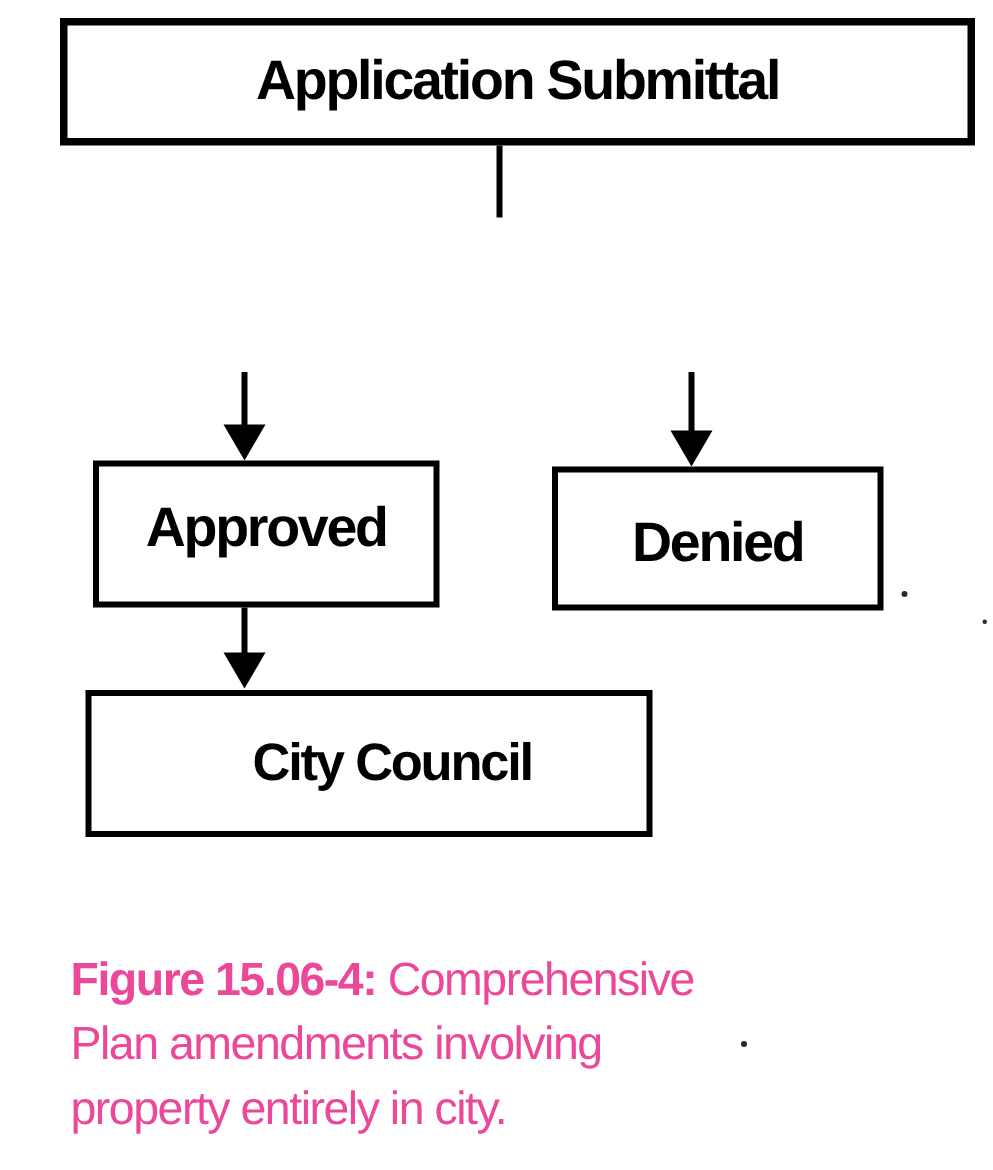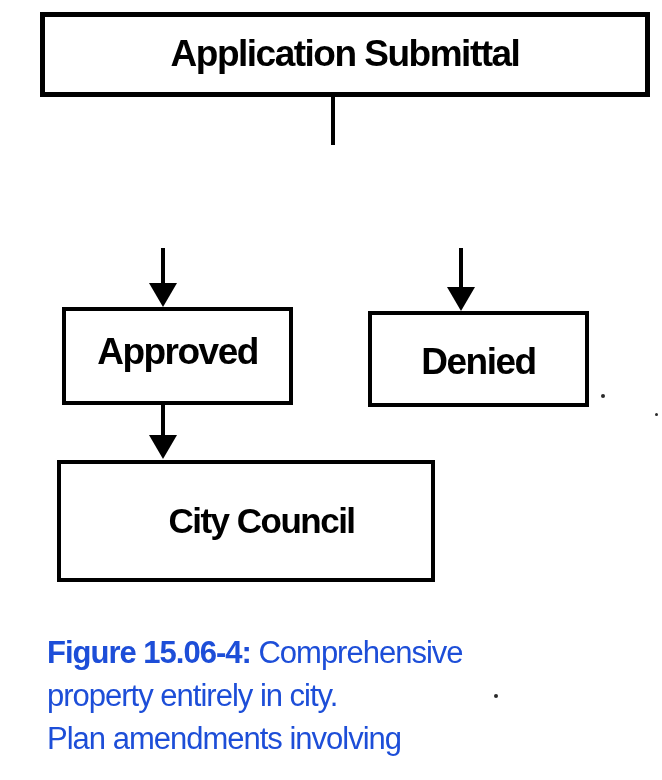--- a/index.html
+++ b/index.html
@@ -35,21 +35,21 @@
     line-height: 1.1;
     white-space: nowrap;
   }
   .node-a { left: 25px;  top: 12px;  width: 610px; height: 85px;  }
   .node-b { left: 25px;  top: 144px; width: 606px; height: 104px; }
   .node-b .node-label { transform: translate(-40px, -7px); }
   .node-c { left: 47px;  top: 307px; width: 231px; height: 98px;  border-width: 4px; }
   .node-c .node-label { transform: translateY(-4px); }
   .node-d { left: 353px; top: 311px; width: 221px; height: 96px;  border-width: 4px; }
   .node-d .node-label { transform: translateY(3px); }
-  .node-e { left: 42px;  top: 460px; width: 378px; height: 122px; border-width: 4px; padding-left: 31px; }
+  .node-e { left: 42px;  top: 460px; width: 378px; height: 98px; border-width: 4px; padding-left: 31px; }
   .node-e .node-label { font-size: 35px; line-height: 46px; white-space: normal; }
 
   
   .vline {
     position: absolute;
     width: 4px;
     background: #000000;
   }
   .l1 { left: 331px; top: 97px;  height: 48px; }
   .l2 { left: 161px; top: 248px; height: 37px; }
@@ -71,21 +71,21 @@
 
   
   .caption {
     position: absolute;
     left: 47px;
     top: 631px;
     width: 480px;
     font-size: 31px;
     line-height: 43px;
     letter-spacing: -1px;
-    color: #1d4ed8;
+    color: #ec4899;
   }
   .cap-bold { font-weight: bold; }
 
   
   .speck {
     position: absolute;
     width: 4px;
     height: 4px;
     border-radius: 50%;
     background: #2a2a2a;
@@ -124,21 +124,21 @@
   <div class="arrowhead ah4"></div>
 
   <div class="node node-e">
     <span class="node-label">
       <span>City Council</span><br>
     </span>
   </div>
 
   <div class="caption">
     <div><span class="cap-bold">Figure 15.06-4:</span><span> Comprehensive</span></div>
+    <div>Plan amendments involving</div>
     <div>property entirely in city.</div>
-    <div>Plan amendments involving</div>
   </div>
 
   <div class="speck sp1"></div>
   <div class="speck sp2"></div>
   <div class="speck sp3"></div>
 
 </div>
 
 </body></html>

